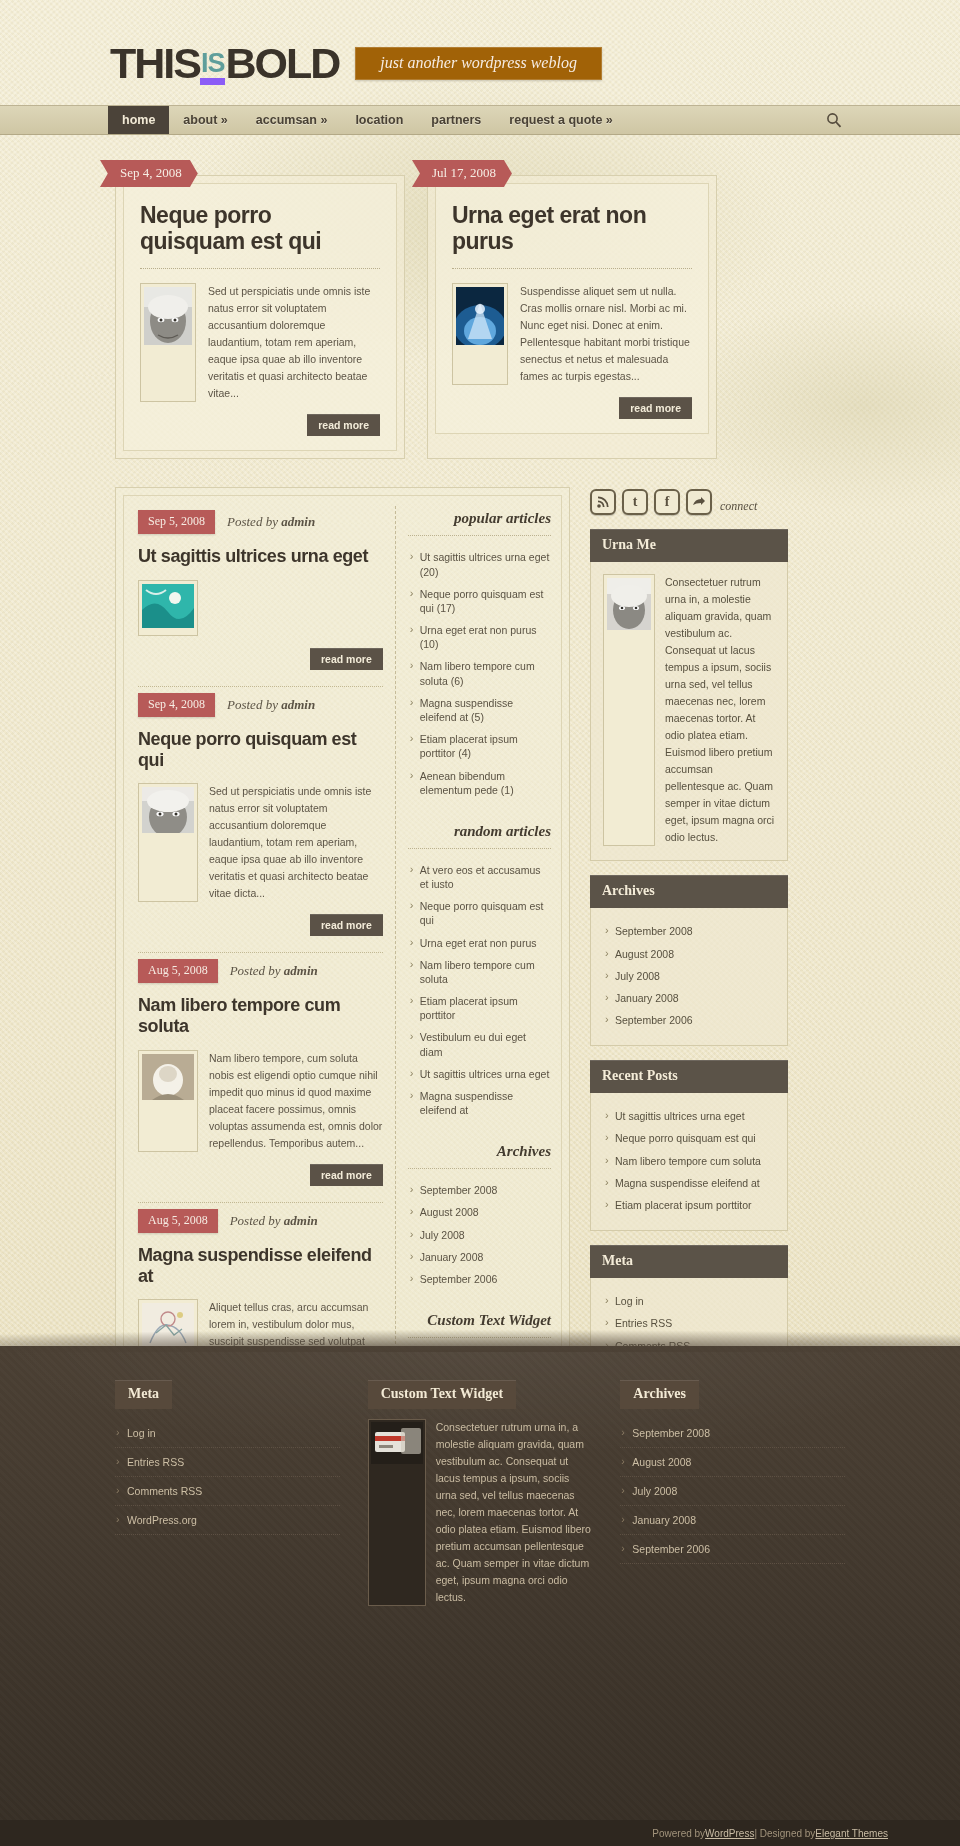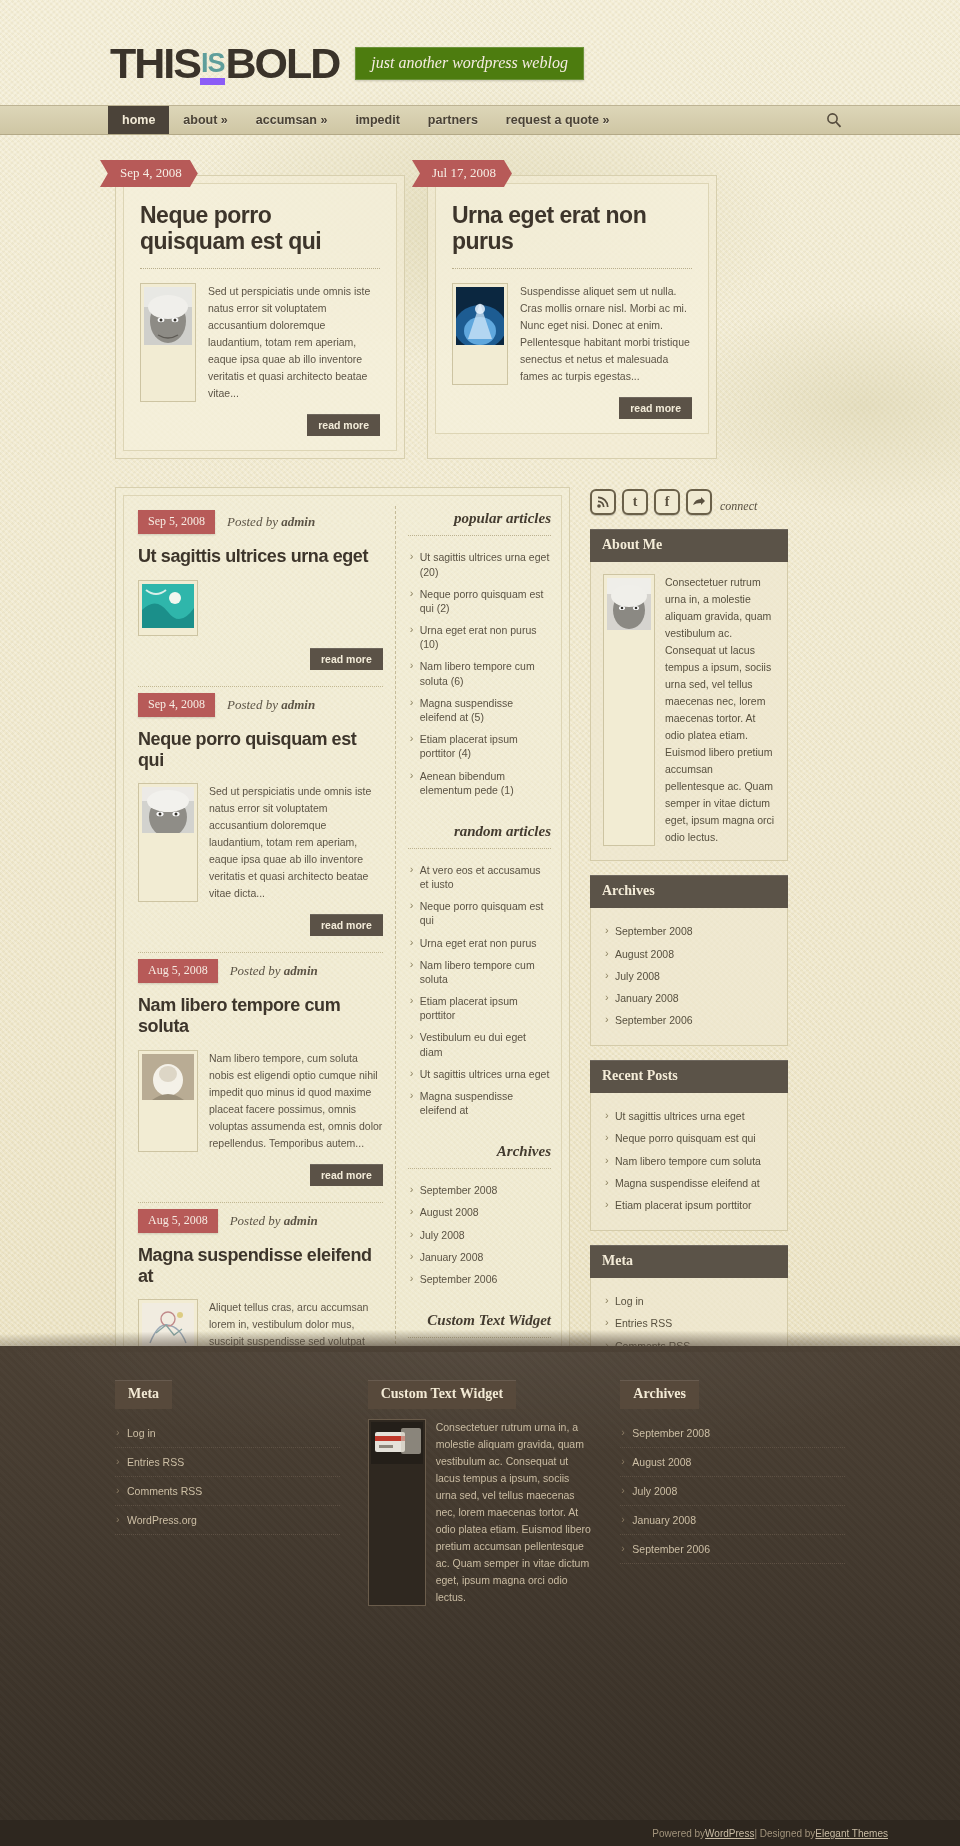--- a/index.html
+++ b/index.html
@@ -35,23 +35,23 @@
     font-family: "Liberation Sans", sans-serif;
     font-weight: bold; font-size: 43px; letter-spacing: -2px;
     color: #3a332a; line-height: 1;
   }
   .logo .is {
     color: #5f9e9b; font-size: 27px;
     border-bottom: 7px solid #8b5cf6;
     position: relative; top: -6px; padding: 0 1px; letter-spacing: -1px;
   }
   .tagline {
-    background: #4d7c0f; color: #f6ece3;
+    background: #a16207; color: #f6ece3;
     font-family: "Liberation Serif", serif; font-style: italic;
-    font-size: 16px; padding: 7px 16px 8px;
+    font-size: 16px; padding: 7px 25px 8px;
     box-shadow: inset 0 0 0 1px rgba(255,255,255,.18), 0 1px 2px rgba(0,0,0,.18);
   }
 
   
   .navbar {
     height: 30px; background: linear-gradient(#ddd6b8, #cfc6a4);
     border-top: 1px solid #bdb393; border-bottom: 1px solid #b3a987;
     display: flex; align-items: stretch; position: relative;
   }
   .nav-items { display: flex; margin-left: 108px; align-items: stretch; }
@@ -256,21 +256,21 @@
       </div>
       <div class="tagline">just another wordpress weblog</div>
     </div>
   </div>
 
   <div class="navbar">
     <div class="nav-items">
       <div class="nav-item active">home</div>
       <div class="nav-item">about »</div>
       <div class="nav-item">accumsan »</div>
-      <div class="nav-item">impedit</div>
+      <div class="nav-item">location</div>
       <div class="nav-item">partners</div>
       <div class="nav-item">request a quote »</div>
     </div>
     <div class="search-icon-box">
       <svg width="16" height="16" viewBox="0 0 16 16">
         <circle cx="6.5" cy="6.5" r="4.6" fill="none" stroke="#554c3d" stroke-width="1.6"></circle>
         <line x1="10" y1="10" x2="14.5" y2="14.8" stroke="#554c3d" stroke-width="1.8"></line>
       </svg>
     </div>
   </div>
@@ -449,21 +449,21 @@
               <div class="pg">»</div>
             </div>
           </div>
 
           <div class="widgets-col">
 
             <div class="w-block">
               <div class="w-head">popular articles</div>
               <ul class="w-list">
                 <li>Ut sagittis ultrices urna eget (20)</li>
-                <li>Neque porro quisquam est qui (2)</li>
+                <li>Neque porro quisquam est qui (17)</li>
                 <li>Urna eget erat non purus (10)</li>
                 <li>Nam libero tempore cum soluta (6)</li>
                 <li>Magna suspendisse eleifend at (5)</li>
                 <li>Etiam placerat ipsum porttitor (4)</li>
                 <li>Aenean bibendum elementum pede (1)</li>
               </ul>
             </div>
 
             <div class="w-block">
               <div class="w-head">random articles</div>
@@ -513,21 +513,21 @@
           <div class="soc">f</div>
           <div class="soc">
             <svg width="14" height="14" viewBox="0 0 14 14">
               <path d="M1 10 q2 -6 8 -6 V2 l4 4 l-4 4 V8 q-5 0 -8 2 Z" fill="#5a5140"></path>
             </svg>
           </div>
           <div class="connect">connect</div>
         </div>
 
         <div class="sb-widget">
-          <div class="sb-head">About Me</div>
+          <div class="sb-head">Urna Me</div>
           <div class="sb-body">
             <div class="sb-flex">
               <div class="thumb">
                 <svg width="44" height="52" viewBox="0 0 44 52">
                   <rect width="44" height="52" fill="#d6d4cf"></rect>
                   <rect width="44" height="16" fill="#efeee9"></rect>
                   <ellipse cx="22" cy="32" rx="16" ry="19" fill="#8b8983"></ellipse>
                   <ellipse cx="22" cy="18" rx="18" ry="11" fill="#f0efea"></ellipse>
                   <ellipse cx="15" cy="30" rx="3" ry="2" fill="#fff"></ellipse>
                   <ellipse cx="29" cy="30" rx="3" ry="2" fill="#fff"></ellipse>

